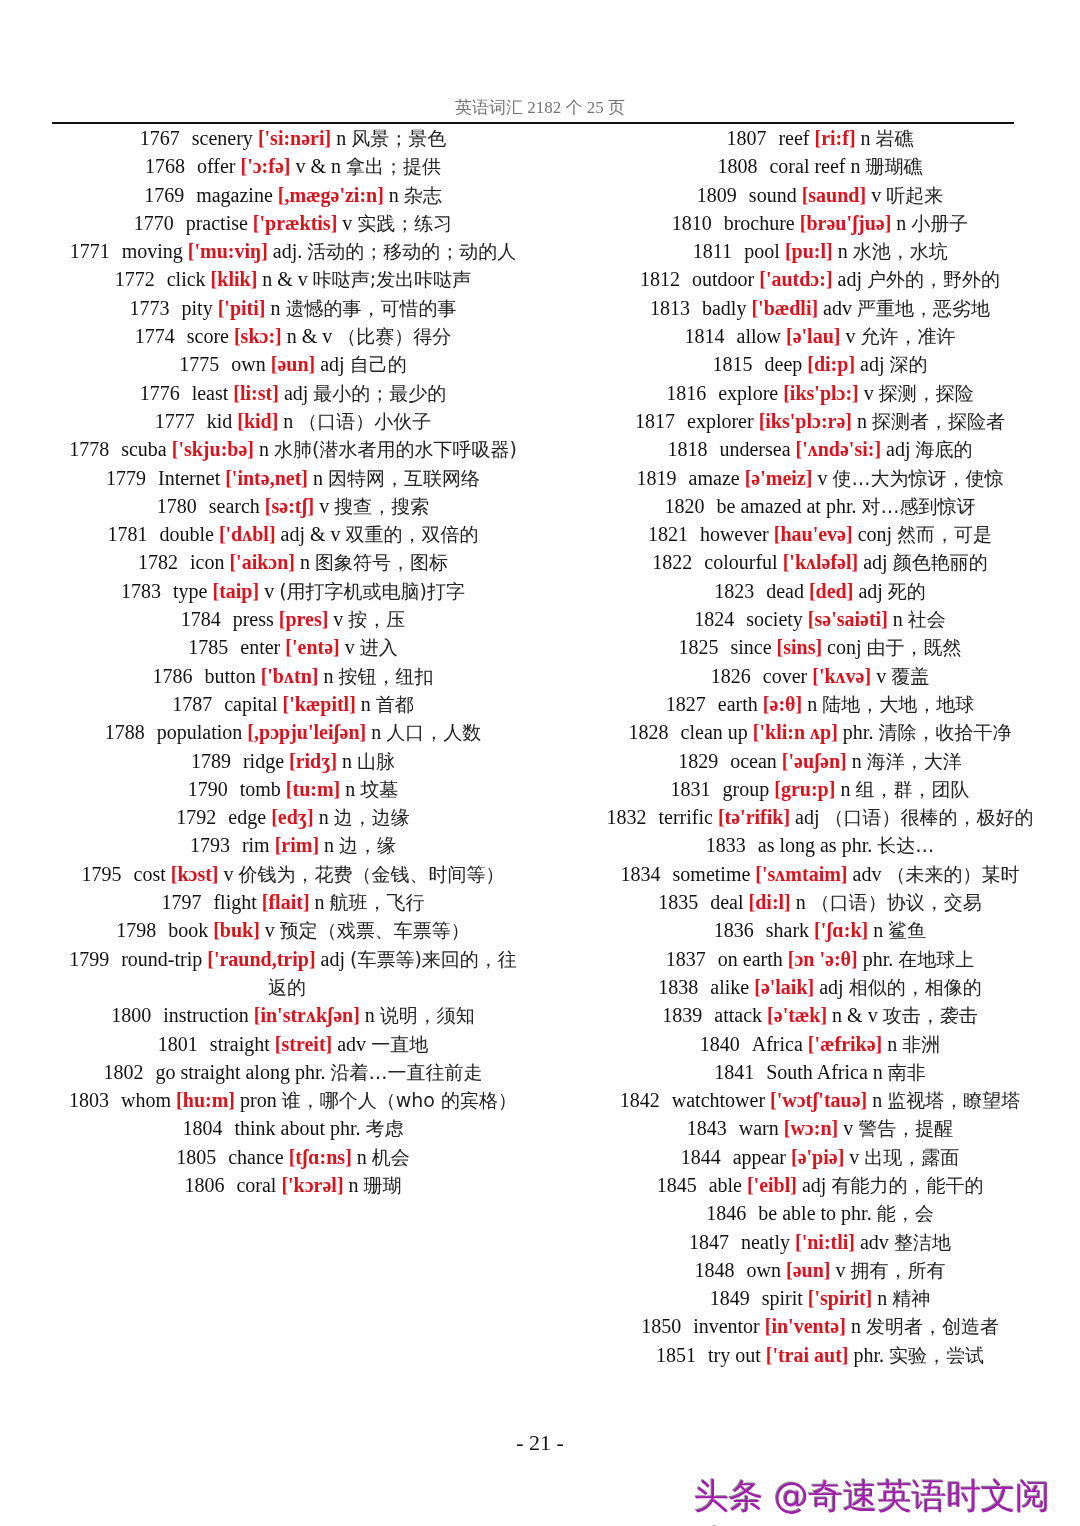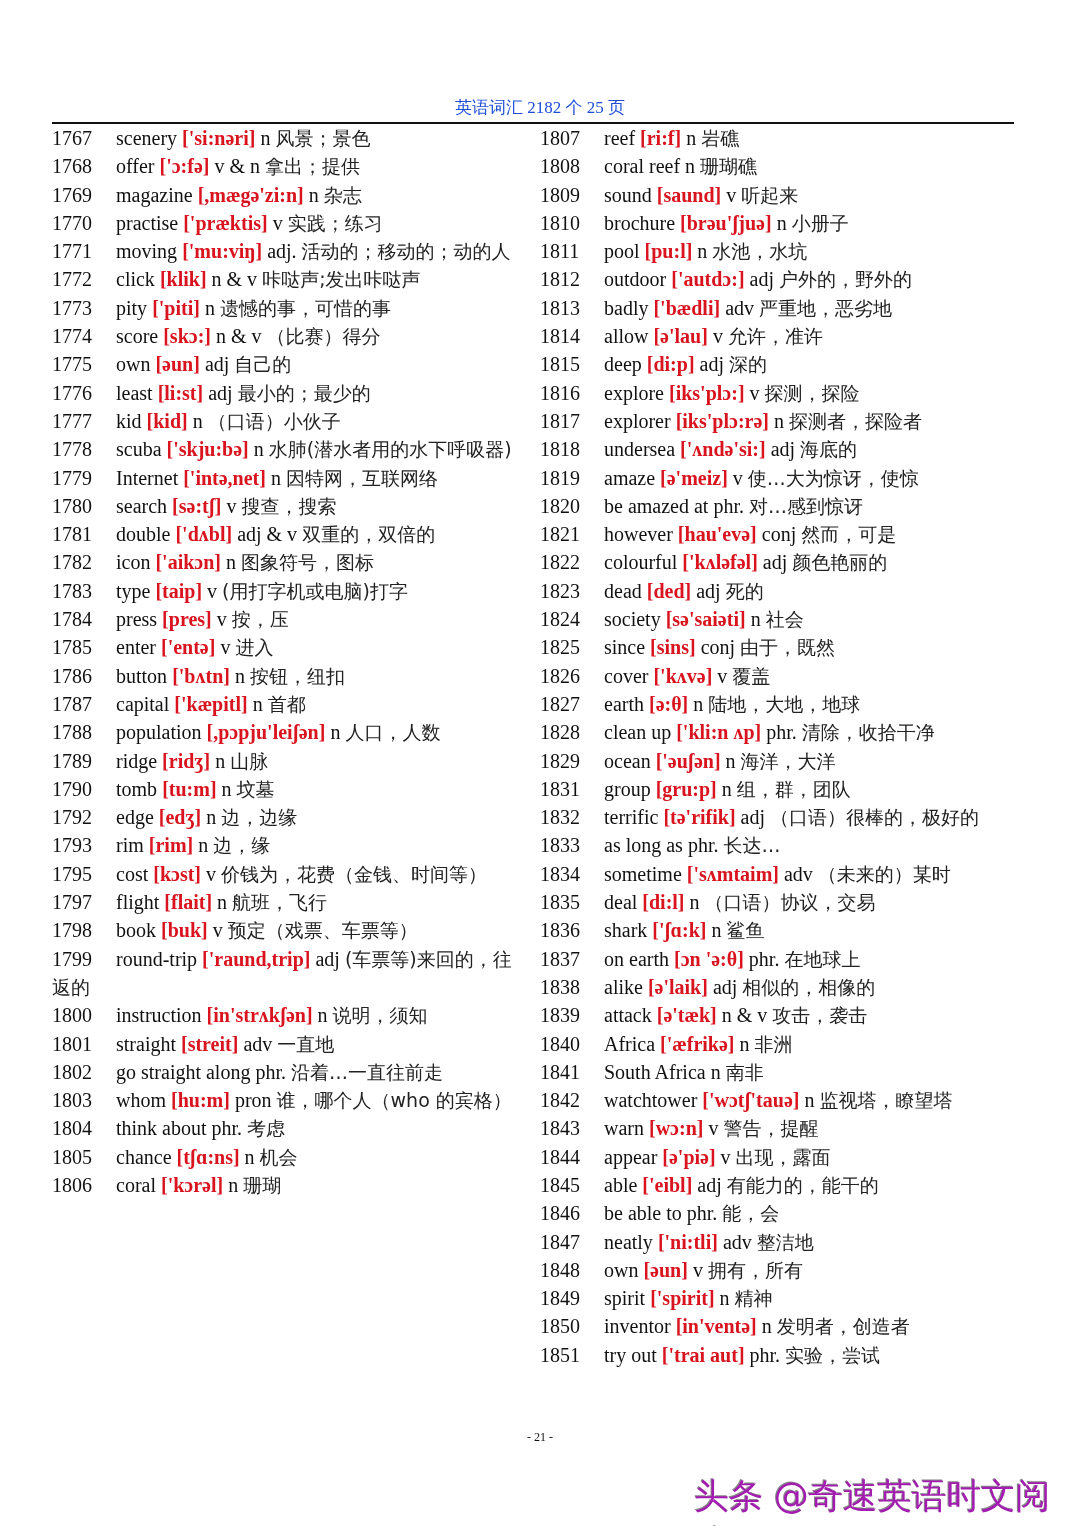--- a/index.html
+++ b/index.html
@@ -1,30 +1,30 @@
 <!DOCTYPE html>
 <html><head>
 <meta charset="utf-8">
 <style>
   html, body { margin: 0; padding: 0; background: #ffffff; }
   body { width: 1080px; height: 1526px; position: relative; overflow: hidden;
          font-family: "Liberation Serif", "DejaVu Serif", serif; color: #111; }
   .page-header { position: absolute; top: 96px; left: 0; width: 1080px; text-align: center;
-                 font-size: 17px; color: #1d4ed8; }
+                 font-size: 17px; color: #737373; }
   .header-rule { position: absolute; top: 122px; left: 52px; width: 962px; height: 2px; background: #111; }
-  .col { position: absolute; top: 124px; width: 470px; }
+  .col { position: absolute; top: 124px; width: 470px; text-align: center; }
   .col.left { left: 52px; }
-  .col.right { left: 540px; width: 460px; }
+  .col.right { left: 584px; width: 460px; }
   .entry { font-size: 20px; line-height: 28.3px; white-space: normal; }
   .num { display: inline-block; width: 64px; }
   .word { }
   .phon { color: #d9141e; font-weight: bold; }
   .pos { }
   .def { font-family: "DejaVu Sans", sans-serif; font-size: 19px; color: #222; }
-  .page-number { position: absolute; top: 1430px; left: 0; width: 1080px; text-align: center; font-size: 12px; }
+  .page-number { position: absolute; top: 1430px; left: 0; width: 1080px; text-align: center; font-size: 22px; }
   .watermark { position: absolute; top: 1473px; left: 694px; font-family: "DejaVu Sans", sans-serif;
                font-size: 35px; color: #a21caf; letter-spacing: -0.5px;
                text-shadow: 1px 1px 0 #fff, -1px -1px 0 #888; }
 </style>
 </head>
 <body>
 
 <div class="page-header">英语词汇 2182 个  25 页</div>
 <div class="header-rule"></div>
 

